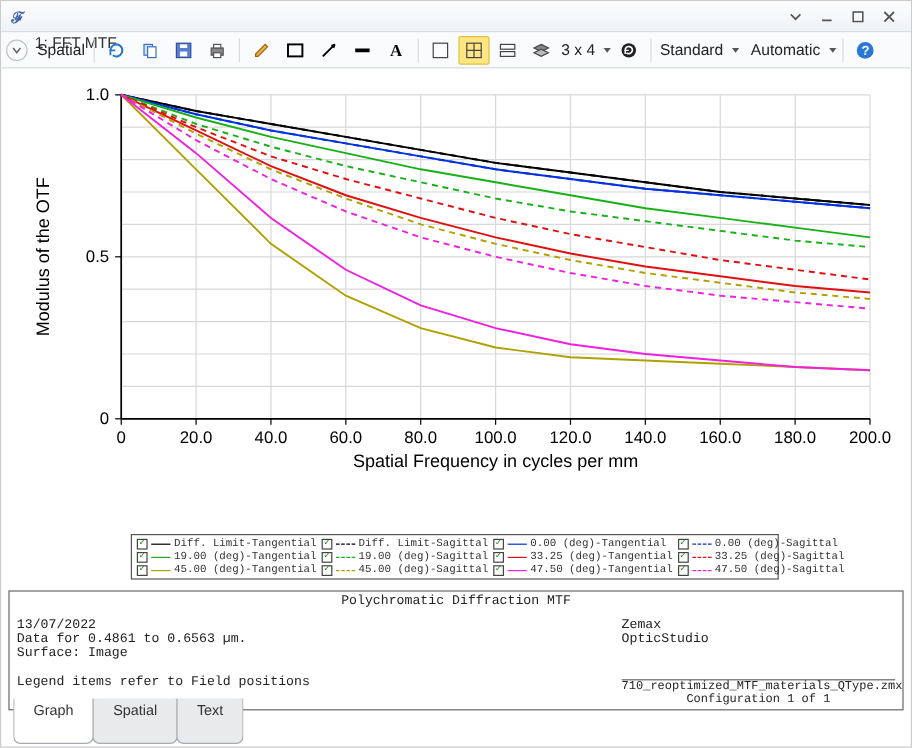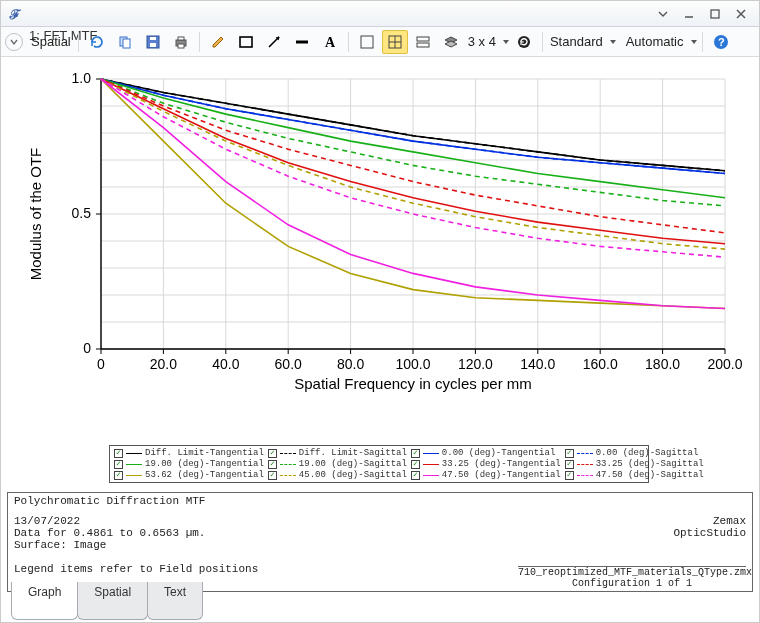--- a/index.html
+++ b/index.html
@@ -95,25 +95,25 @@
   .infobox {
     position:absolute; left:6px; right:6px; top:491px; height:100px;
     border:1px solid #666;
     font-family:"Courier New",monospace; font-size:11px;
     display:grid;
     grid-template-columns: 1fr 240px;
     grid-template-rows: 20px 1fr;
   }
   .infobox > div { border:0 solid #666; padding:2px 6px; }
   .ib-title {
-    grid-column:1/3; border-bottom-width:1px;
+    grid-column:1/3; text-align:center; border-bottom-width:1px;
   }
   .ib-left { border-right-width:1px; white-space:pre-line;}
   .ib-right { display:flex; flex-direction:column;}
-  .ib-right .top { flex:1;text-align:right;white-space:pre-line;}
+  .ib-right .top { flex:1;text-align:left;white-space:pre-line;}
   .ib-right .bot { border-top:1px solid #666;text-align:center;font-size:10px;white-space:pre-line;}
 
   
   .tabs {
     position:absolute; left:10px; bottom:2px; height:38px;
     display:flex; gap:0;
   }
   .tab {
     padding:3px 16px; font-size:12px;
     border:1px solid #a7abb1;
@@ -380,21 +380,21 @@
       <span>33.25 (deg)-Tangential</span>
     </div>
     <div class="legend-item">
       <span class="leg-chk"></span>
       <span class="leg-line dash" style="border-top-color: rgb(224, 16, 16);"></span>
       <span>33.25 (deg)-Sagittal</span>
     </div>
     <div class="legend-item">
       <span class="leg-chk"></span>
       <span class="leg-line" style="border-top-color: rgb(176, 160, 0);"></span>
-      <span>53.62 (deg)-Tangential</span>
+      <span>45.00 (deg)-Tangential</span>
     </div>
     <div class="legend-item">
       <span class="leg-chk"></span>
       <span class="leg-line dash" style="border-top-color: rgb(176, 160, 0);"></span>
       <span>45.00 (deg)-Sagittal</span>
     </div>
     <div class="legend-item">
       <span class="leg-chk"></span>
       <span class="leg-line" style="border-top-color: rgb(240, 32, 224);"></span>
       <span>47.50 (deg)-Tangential</span>

